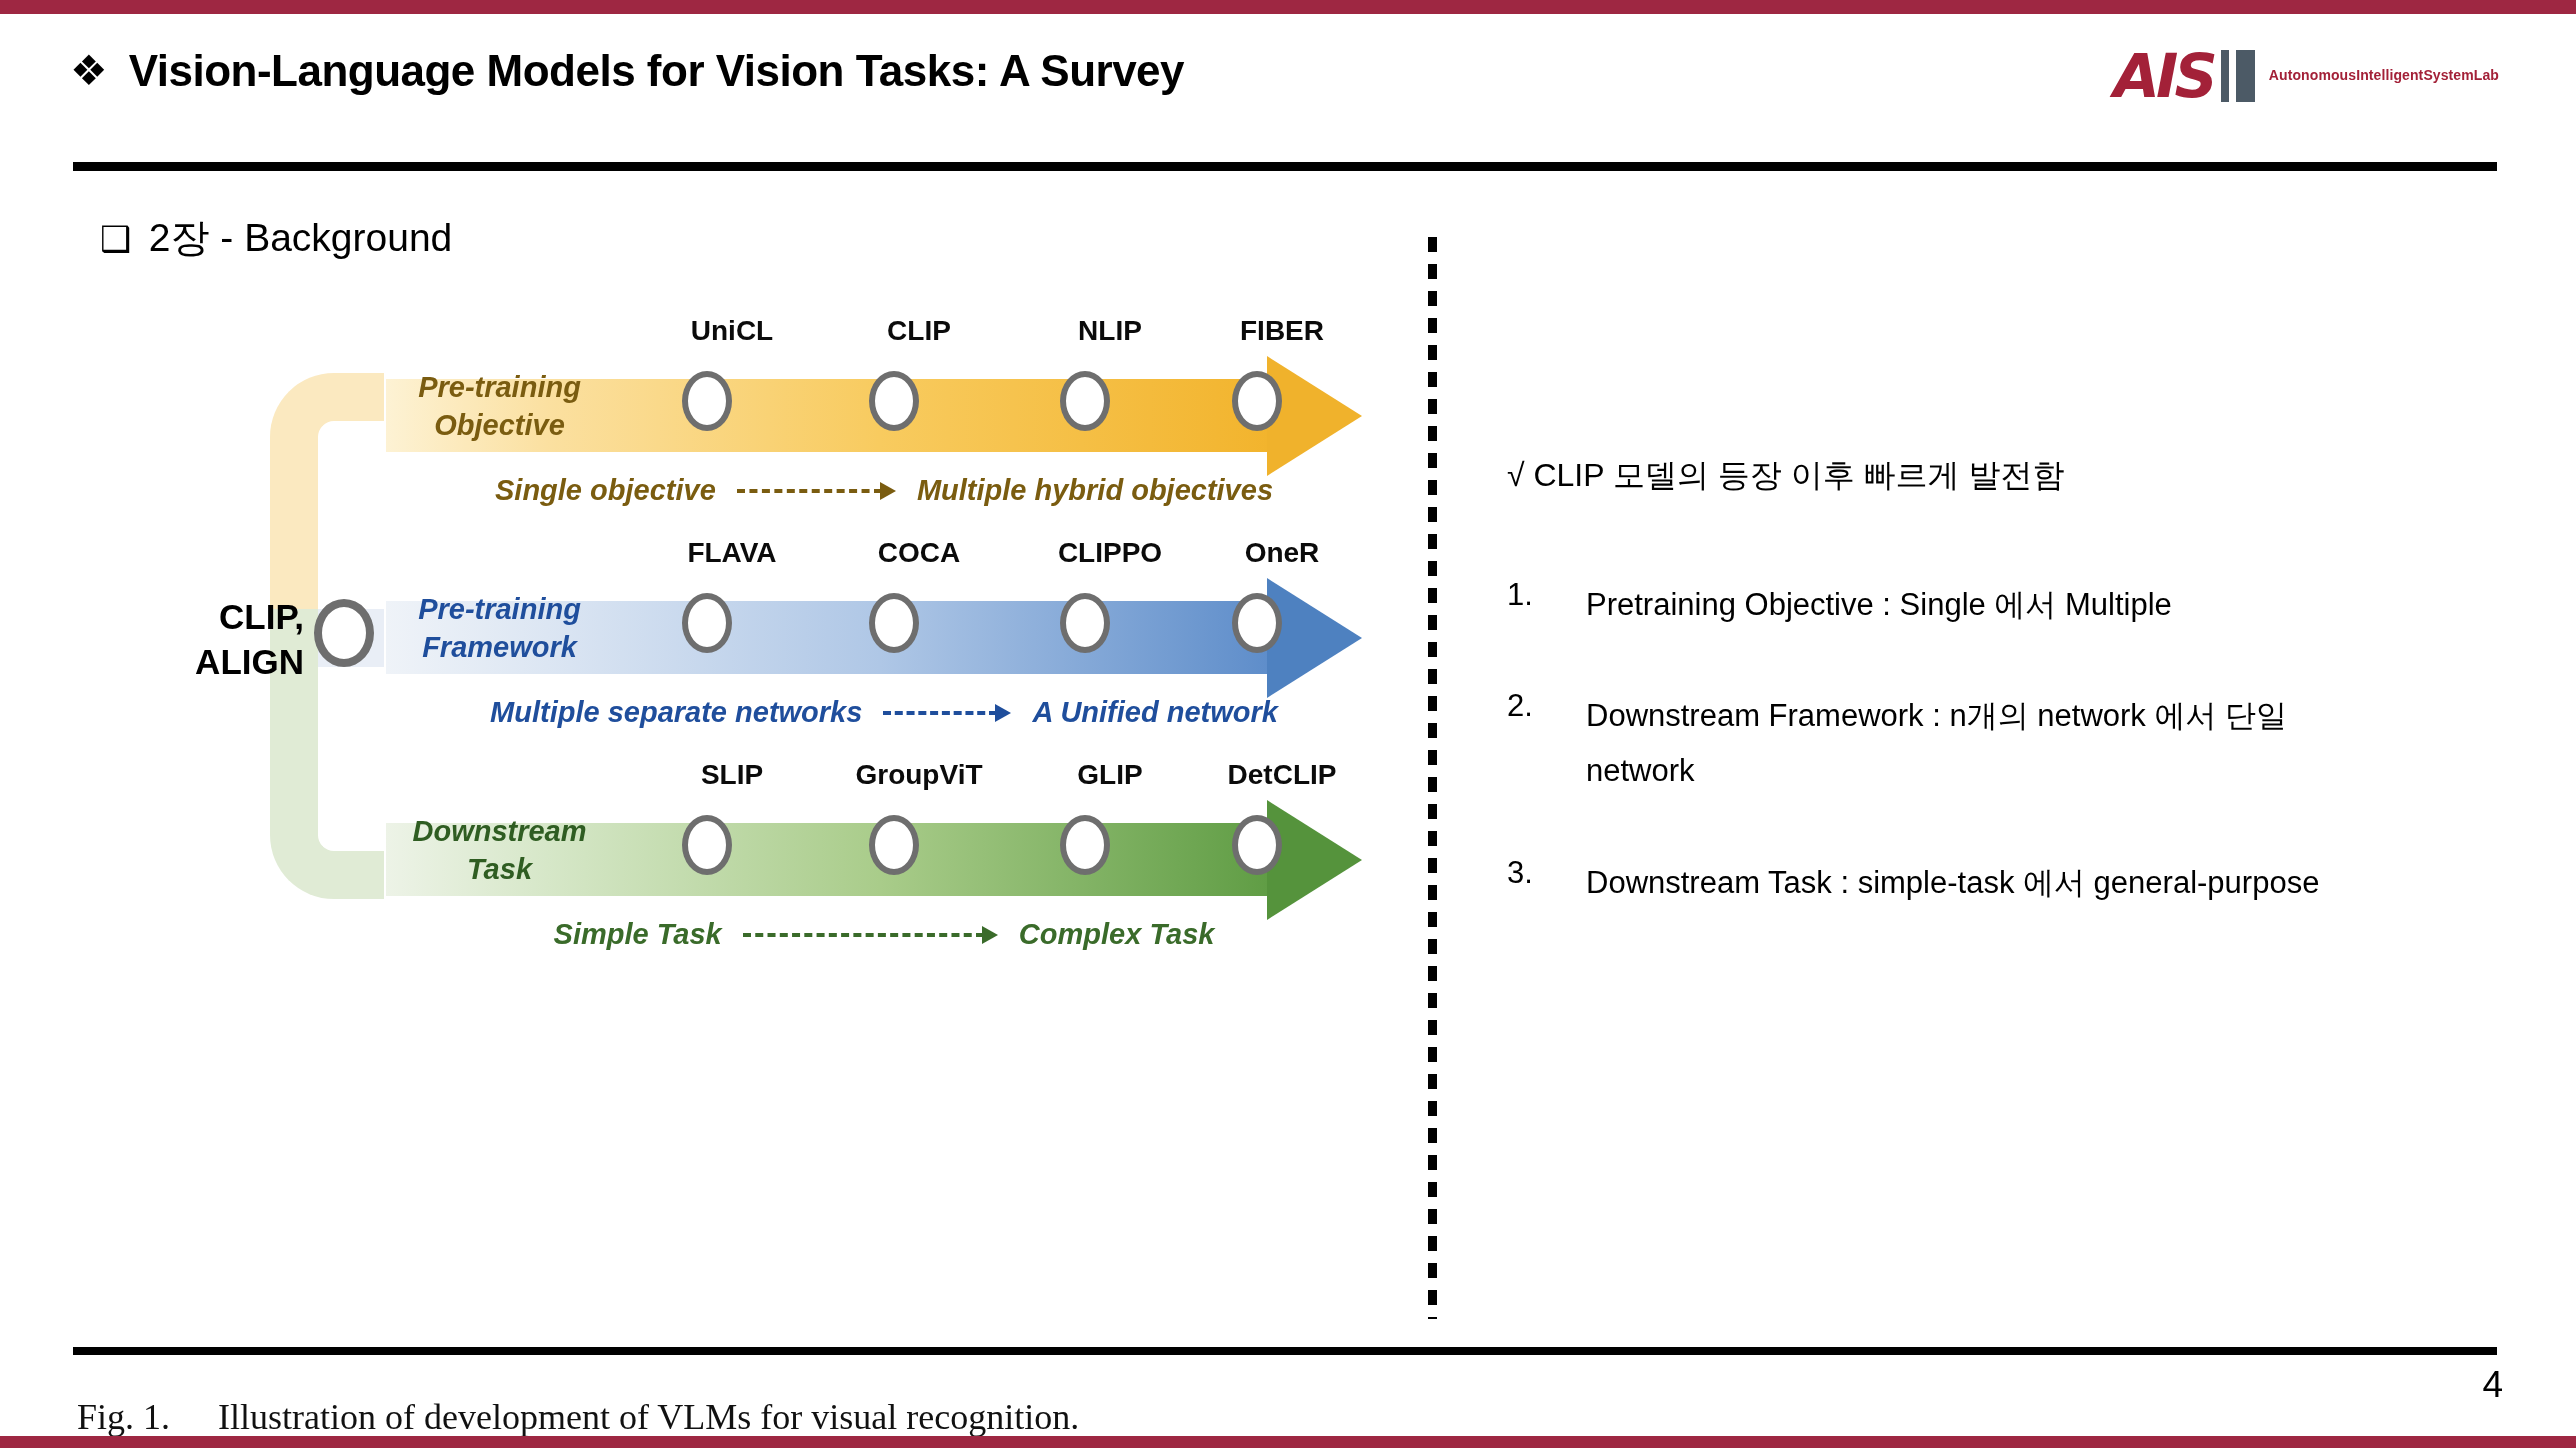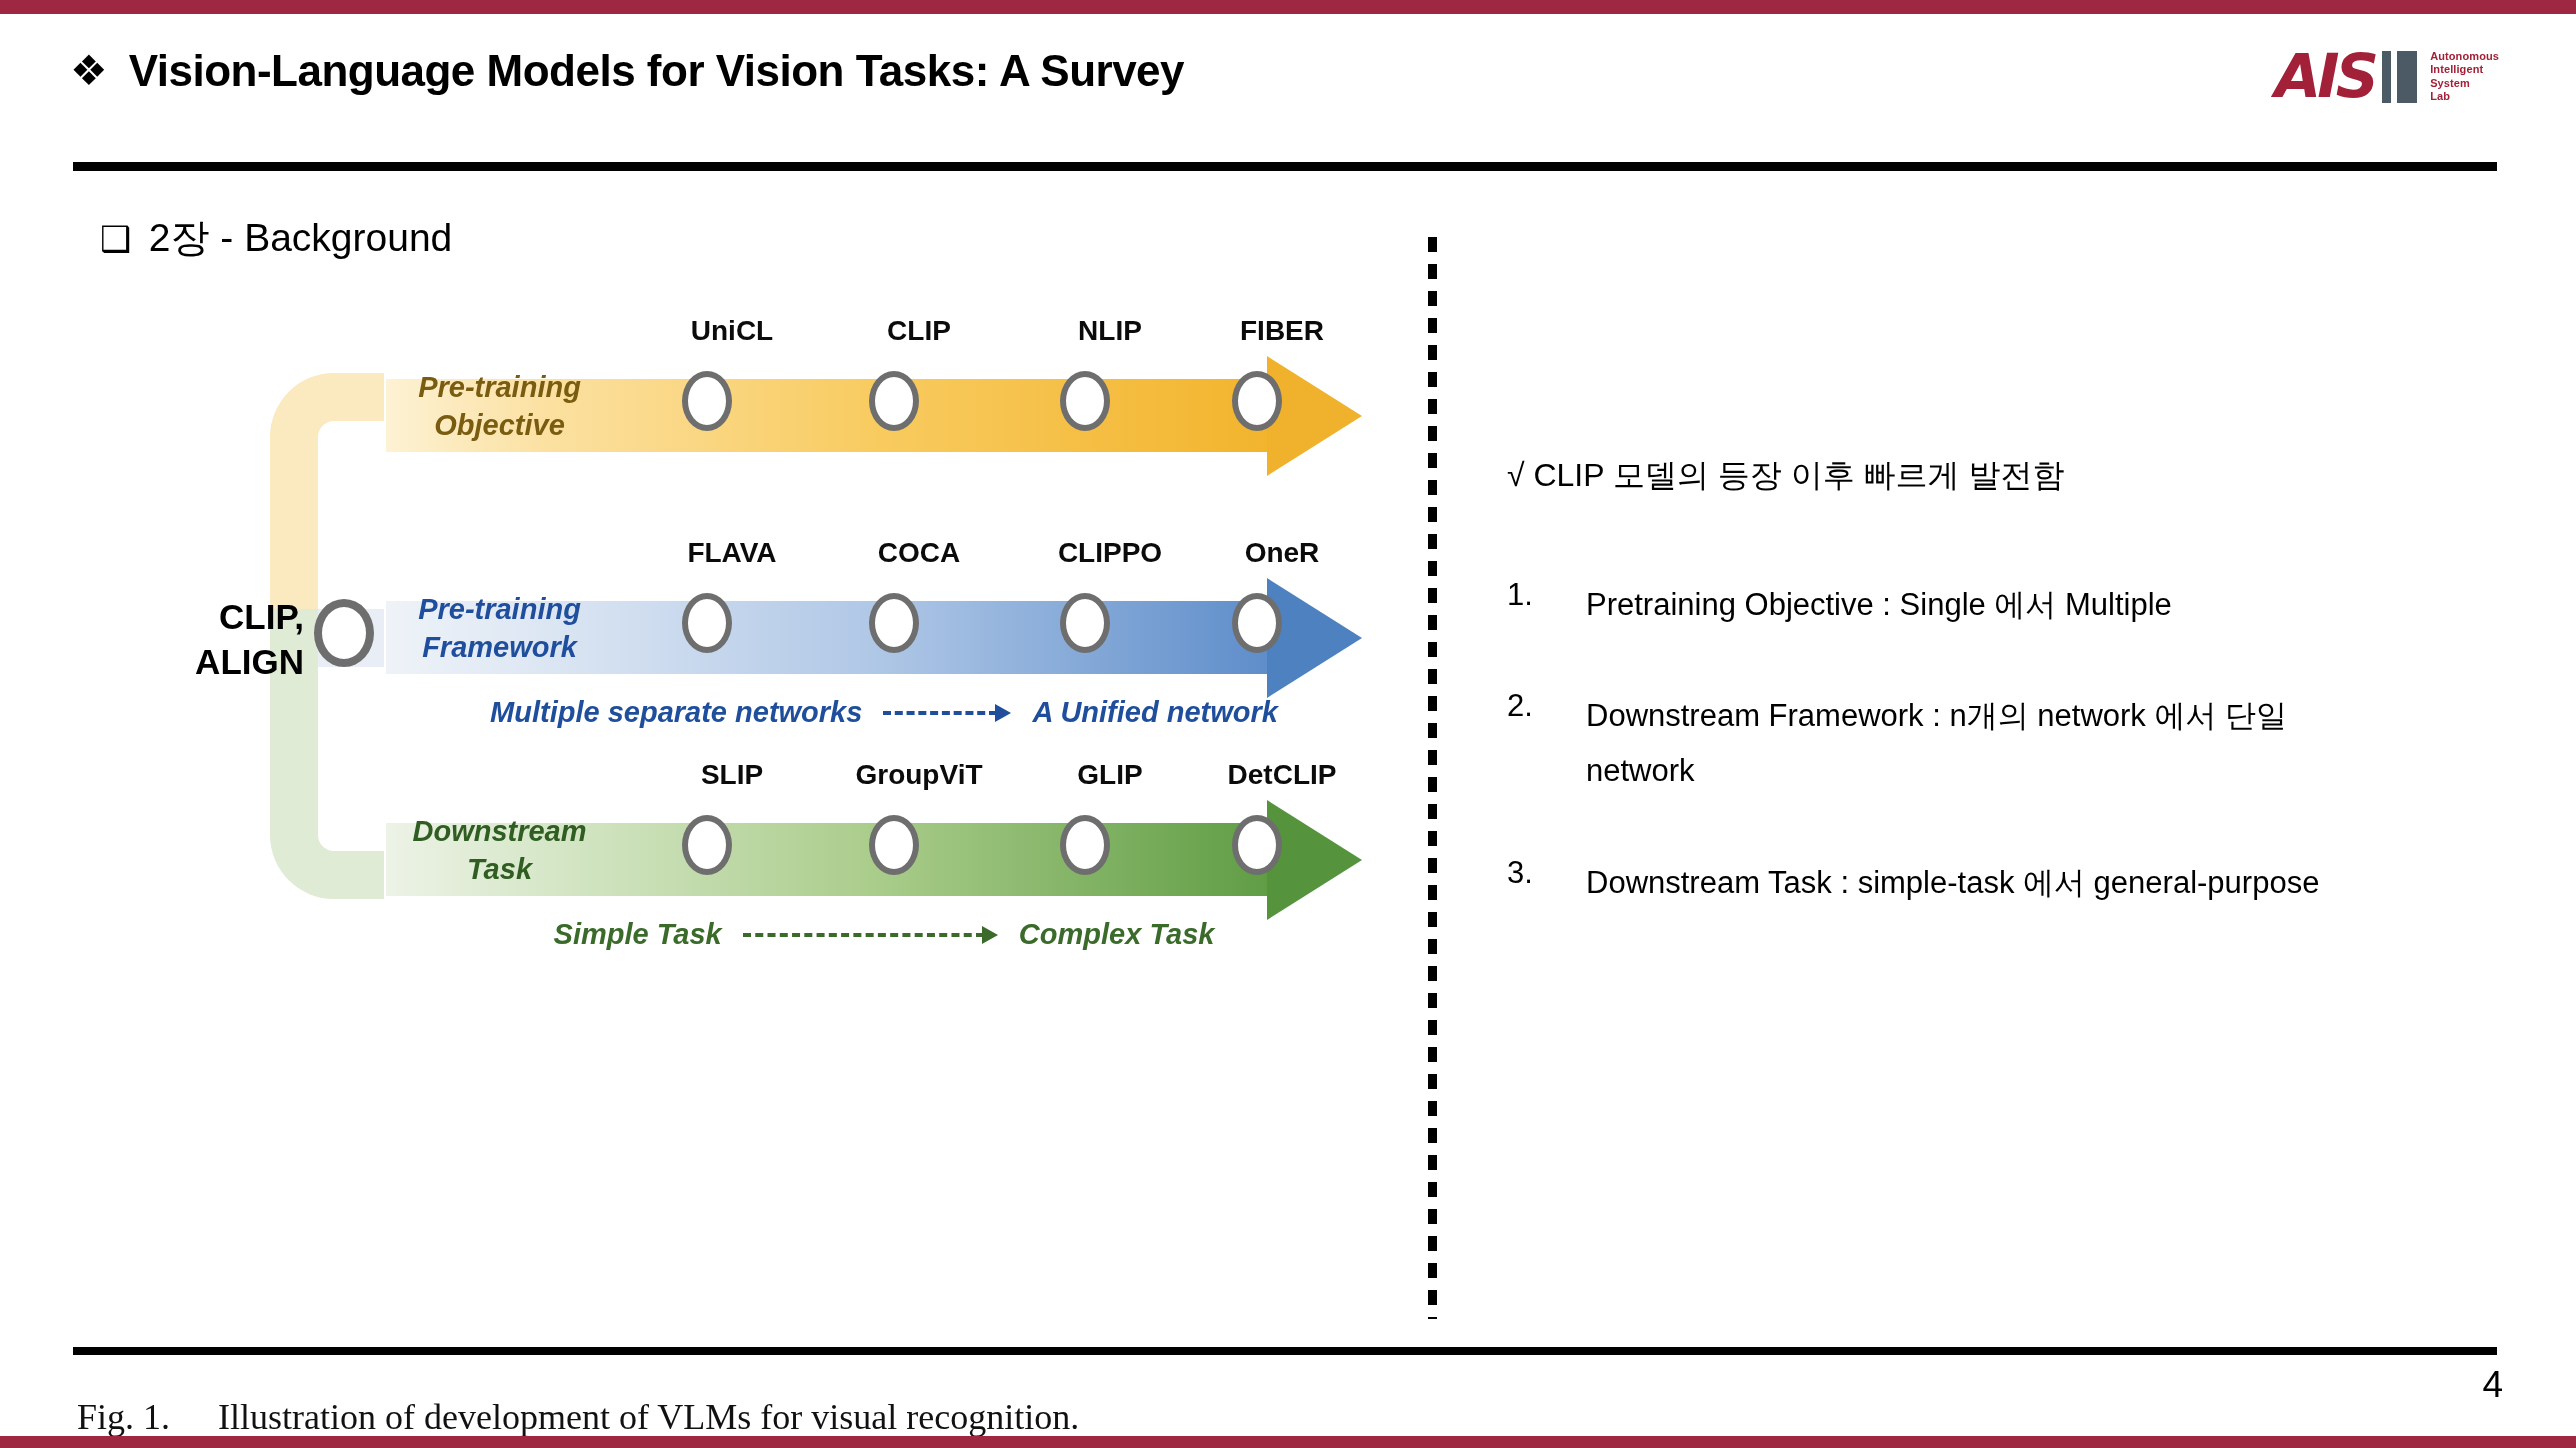--- a/index.html
+++ b/index.html
@@ -86,23 +86,23 @@
     height: 52px;
     background: #4C5A66;
   }
   .logo-bar-thick {
     width: 19.3px;
     height: 52px;
     background: #4C5A66;
   }
   .logo-words {
     display: flex;
-    flex-direction: column;
+    flex-direction: row;
     color: #A32138;
-    font-size: 11px;
+    font-size: 14px;
     font-weight: bold;
     line-height: 1.22;
     letter-spacing: 0.1px;
   }
 
   
   .section-heading {
     position: absolute;
     left: 100px;
     top: 211px;
@@ -409,20 +409,28 @@
 
       <div class="node" style="left:605px;"></div>
       <div class="node-label" style="left:630px;">UniCL</div>
       <div class="node" style="left:792px;"></div>
       <div class="node-label" style="left:817px;">CLIP</div>
       <div class="node" style="left:983px;"></div>
       <div class="node-label" style="left:1008px;">NLIP</div>
       <div class="node" style="left:1155px;"></div>
       <div class="node-label" style="left:1180px;">FIBER</div>
 
+      <div class="band-caption">
+        <span>Single objective</span>
+        <span class="dash-arrow">
+          <span class="dash-line" style="width:145px;"></span>
+            <span class="dash-tip"></span>
+        </span>
+        <span>Multiple hybrid objectives</span>
+      </div>
     </div>
 
     <div class="row row-2 band-2">
       <div class="band">
         <div class="band-body"></div>
         <div class="band-head"></div>
       </div>
       <div class="row-label">
         <div>Pre-training</div>
         <div>Framework</div>

